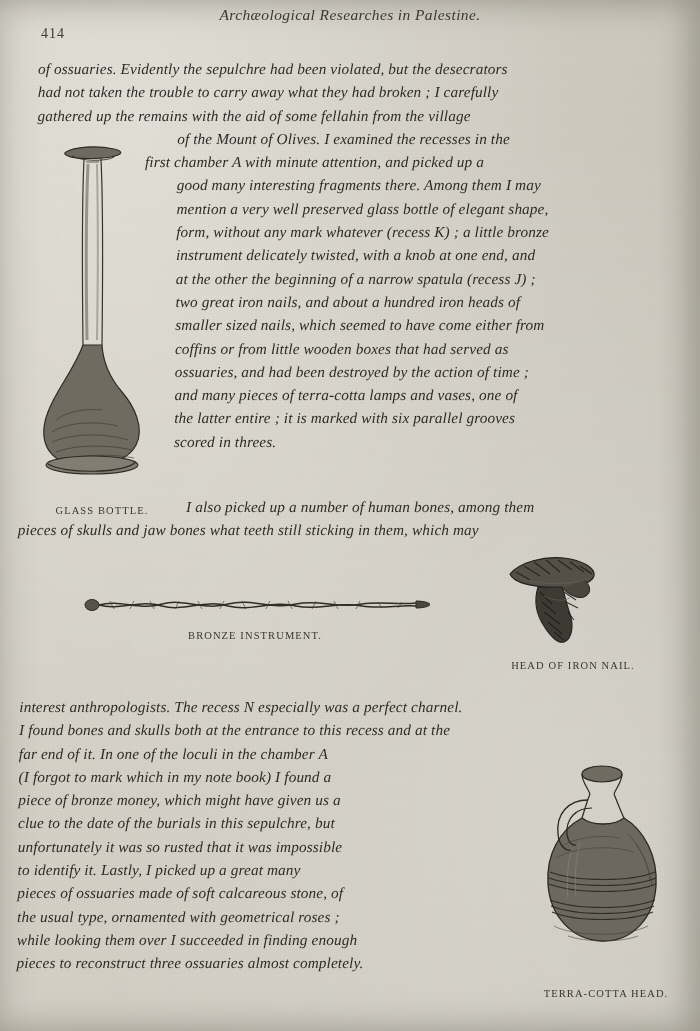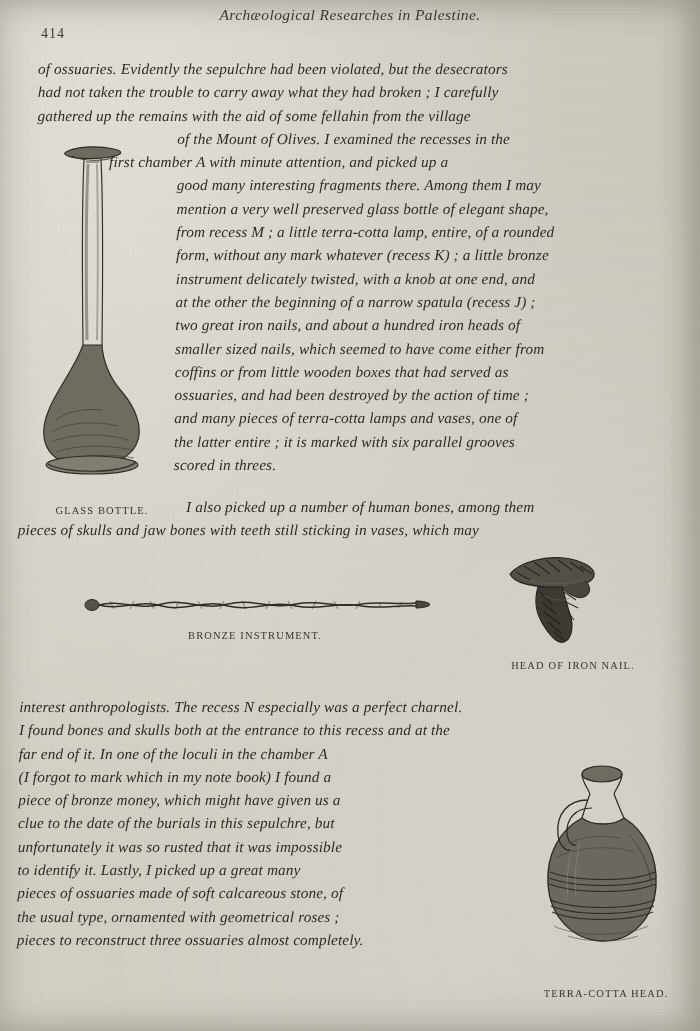--- a/index.html
+++ b/index.html
@@ -268,48 +268,48 @@
     </g>
   </svg>
 </div>
 <div class="fig-caption" id="cap-vase">TERRA-COTTA HEAD.</div>
 
 <div class="text-block" id="block-one">
   <span class="ln" style="display:block;margin-left:0;">of ossuaries.   Evidently the sepulchre had been violated, but the desecrators</span>
   <span class="ln" style="display:block;margin-left:0;">had not taken the trouble to carry away what they had broken ; I carefully</span>
   <span class="ln" style="display:block;margin-left:0;">gathered up the remains with the aid of some fellahin from the village</span>
   <span class="ln" style="display:block;margin-left:140px;">of the Mount of Olives.   I examined the recesses in the</span>
-  <span class="ln" style="display:block;margin-left:72px;font-family:Liberation Serif, serif;">first chamber A with minute attention, and picked up a</span>
+  <span class="ln" style="display:block;margin-left:108px;font-family:Liberation Serif, serif;">first chamber A with minute attention, and picked up a</span>
   <span class="ln" style="display:block;margin-left:140px;">good many interesting fragments there.   Among them I may</span>
   <span class="ln" style="display:block;margin-left:140px;">mention a very well preserved glass bottle of elegant shape,</span>
-  <span class="ln" style="display:block;margin-left:140px;">from recess M ; a little terra-cotta lamp, entire, of a rounded</span>
   <span class="ln" style="display:block;margin-left:140px;">form, without any mark whatever (recess K) ; a little bronze</span>
   <span class="ln" style="display:block;margin-left:140px;">instrument delicately twisted, with a knob at one end, and</span>
   <span class="ln" style="display:block;margin-left:140px;">at the other the beginning of a narrow spatula (recess J) ;</span>
   <span class="ln" style="display:block;margin-left:140px;">two great iron nails, and about a hundred iron heads of</span>
   <span class="ln" style="display:block;margin-left:140px;">smaller sized nails, which seemed to have come either from</span>
   <span class="ln" style="display:block;margin-left:140px;">coffins or from little wooden boxes that had served as</span>
   <span class="ln" style="display:block;margin-left:140px;">ossuaries, and had been destroyed by the action of time ;</span>
   <span class="ln" style="display:block;margin-left:140px;">and many pieces of terra-cotta lamps and vases, one of</span>
   <span class="ln" style="display:block;margin-left:140px;">the latter entire ; it is marked with six parallel grooves</span>
   <span class="ln" style="display:block;margin-left:140px;">scored in threes.</span>
 </div>
 
 <div class="text-block" id="block-two">
   <span class="ln" style="display:block;margin-left:168px;">I also picked up a number of human bones, among them</span>
-  <span class="ln" style="display:block;margin-left:0;">pieces of skulls and jaw bones with teeth still sticking in vases, which may</span>
+  <span class="ln" style="display:block;margin-left:0;">pieces of skulls and jaw bones what teeth still sticking in them, which may</span>
 </div>
 
 <div class="text-block" id="block-three">
   <span class="ln" style="display:block;width:648px;">interest anthropologists.   The recess N especially was a perfect charnel.</span>
   <span class="ln" style="display:block;width:648px;">I found bones and skulls both at the entrance to this recess and at the</span>
   <span class="ln" style="display:block;">far end of it.   In one of the loculi in the chamber A</span>
   <span class="ln" style="display:block;">(I forgot to mark which in my note book) I found a</span>
   <span class="ln" style="display:block;">piece of bronze money, which might have given us a</span>
   <span class="ln" style="display:block;">clue to the date of the burials in this sepulchre, but</span>
   <span class="ln" style="display:block;">unfortunately it was so rusted that it was impossible</span>
   <span class="ln" style="display:block;">to identify it.   Lastly, I picked up a great many</span>
   <span class="ln" style="display:block;">pieces of ossuaries made of soft calcareous stone, of</span>
   <span class="ln" style="display:block;">the usual type, ornamented with geometrical roses ;</span>
+  <span class="ln" style="display:block;">while looking them over I succeeded in finding enough</span>
   <span class="ln" style="display:block;">pieces to reconstruct three ossuaries almost completely.</span>
 </div>
 
 <div class="edge-shadow"></div>
 
 </body></html>

